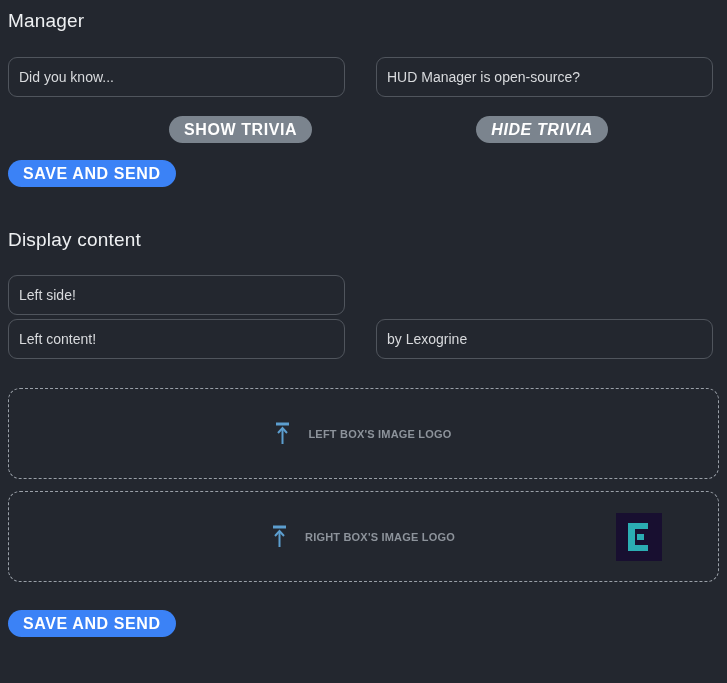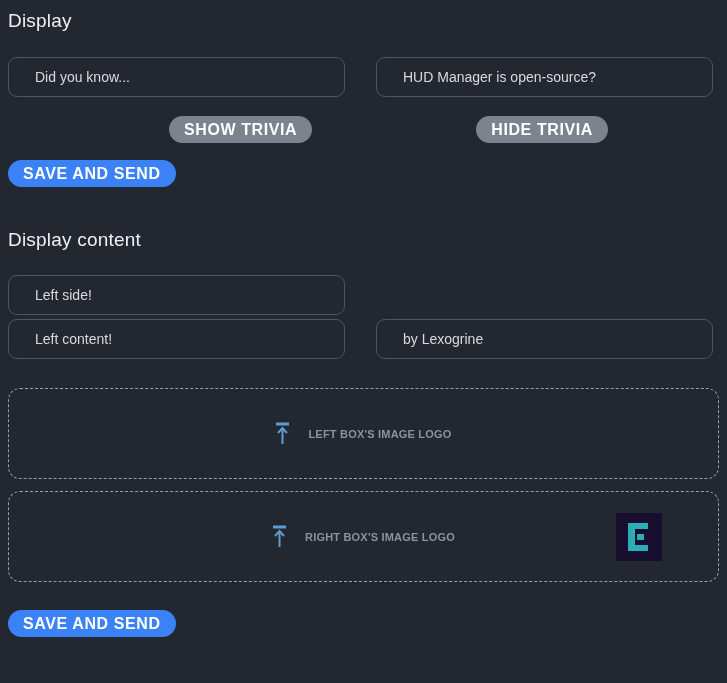--- a/index.html
+++ b/index.html
@@ -33,21 +33,21 @@
   .row-3 { margin-top: 4px; border-radius: 14px; }
 
   .text-field {
     height: 40px;
     background: transparent;
     border: 1px solid #50555d;
     border-radius: 9px;
     color: #d8dadd;
     font-family: "Liberation Sans", sans-serif;
     font-size: 14px;
-    padding: 0 26px;
+    padding: 0 10px;
     outline: none;
     width: 100%;
   }
 
   .buttons-row {
     display: flex;
     margin-left: 8px;
     margin-top: 19px;
   }
   .pill {
@@ -59,21 +59,21 @@
     font-size: 16px;
     font-weight: 700;
     letter-spacing: 0.6px;
     color: #ffffff;
     cursor: pointer;
     white-space: nowrap;
   }
   .pill-gray { background: #7b848e; }
   .pill-purple { background: #3b82f6; }
   .btn-show { margin-left: 161px; }
-  .btn-hide { margin-left: 164px; }
+  .btn-hide { margin-left: 164px; font-style: italic; }
   .save-top { margin-left: 8px; margin-top: 17px; display: block; }
   .save-bottom { margin-left: 8px; margin-top: 28px; display: block; }
 
   .dropzone {
     width: 711px;
     height: 91px;
     margin-left: 8px;
     border: 1px dashed #9aa0a8;
     border-radius: 12px;
     display: flex;
@@ -106,21 +106,21 @@
     display: flex;
     align-items: center;
     justify-content: center;
   }
 </style>
 </head>
 <body>
 
 <div class="page">
 
-  <h2 class="section-title title-trivia">Display</h2>
+  <h2 class="section-title title-trivia">Manager</h2>
 
   <div class="inputs-row row-1">
     <input class="text-field" type="text" value="Did you know..." style="">
     <input class="text-field" type="text" value="HUD Manager is open-source?" style="">
   </div>
 
   <div class="buttons-row">
     <button class="pill pill-gray btn-show">SHOW TRIVIA</button>
     <button class="pill pill-gray btn-hide">HIDE TRIVIA</button>
   </div>

